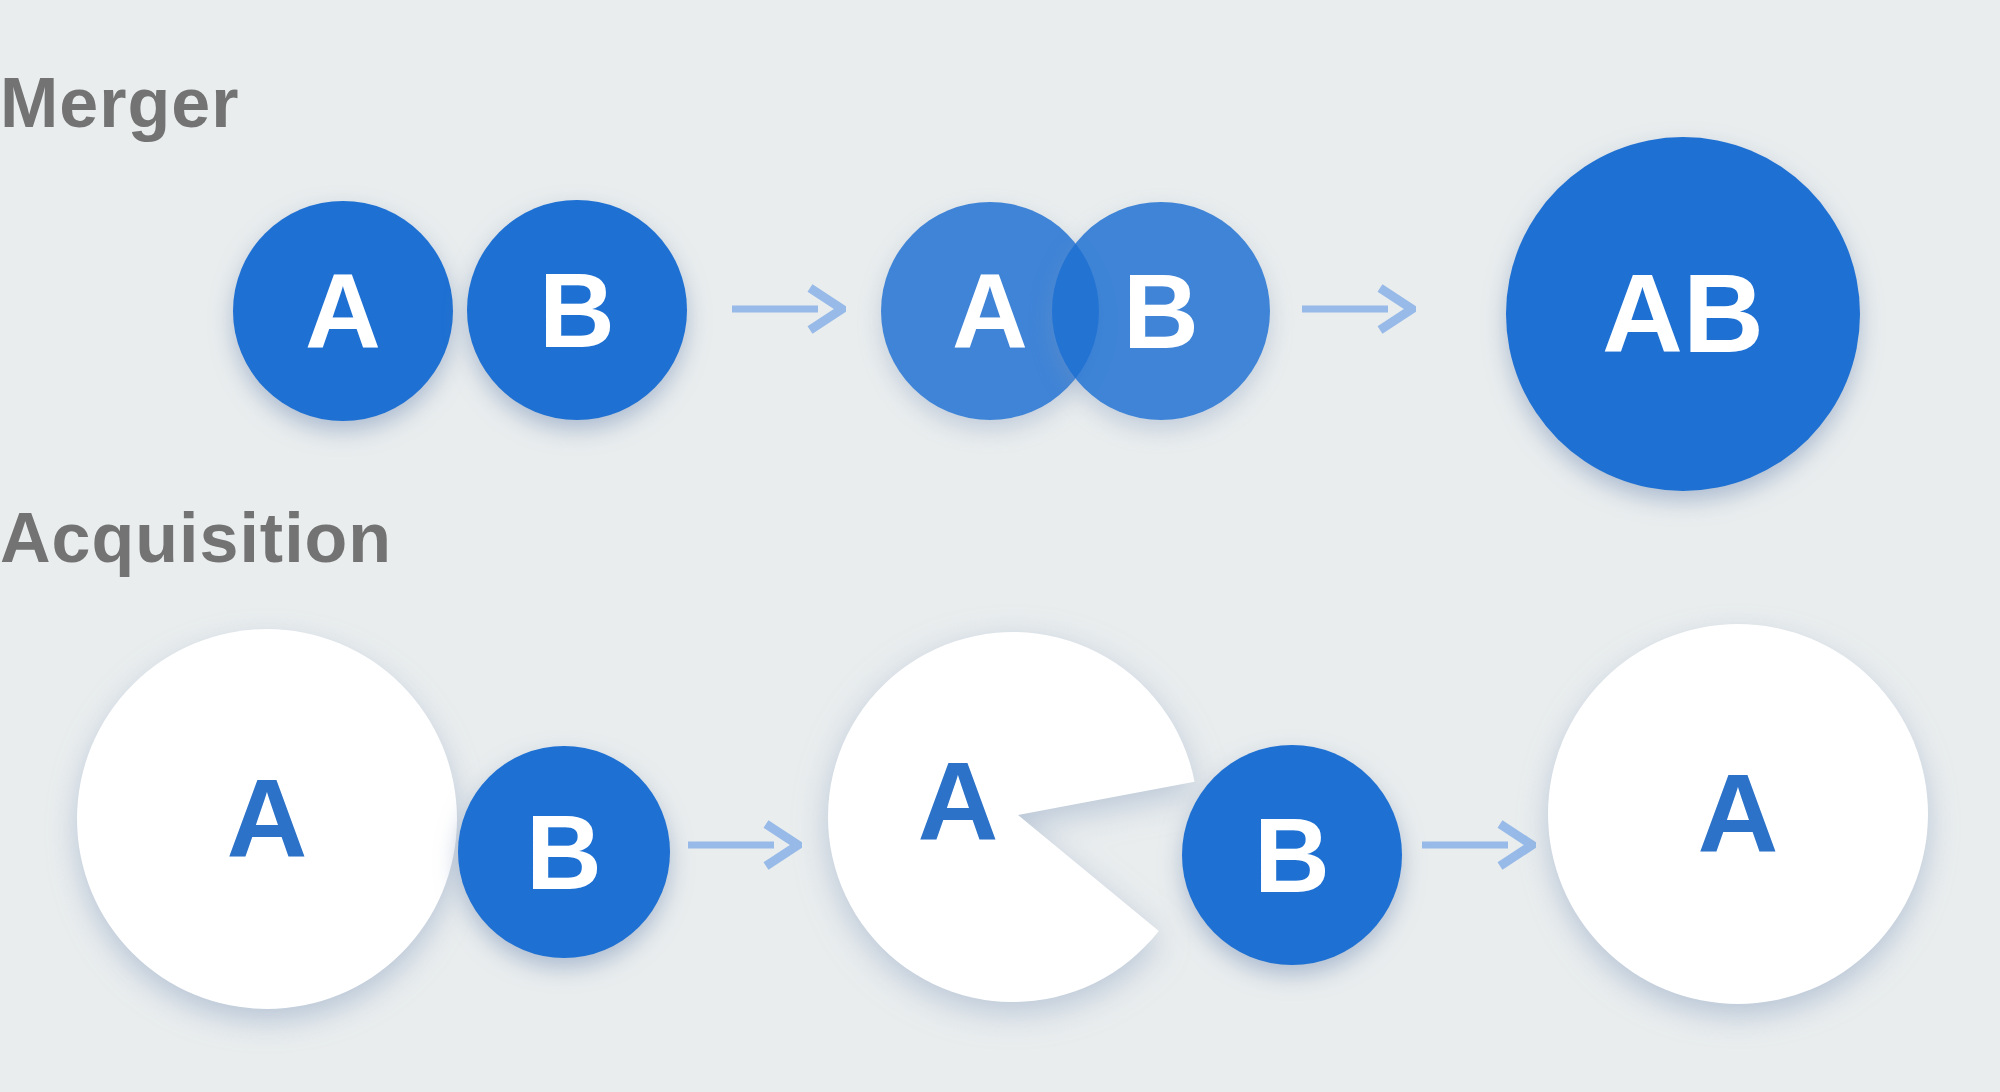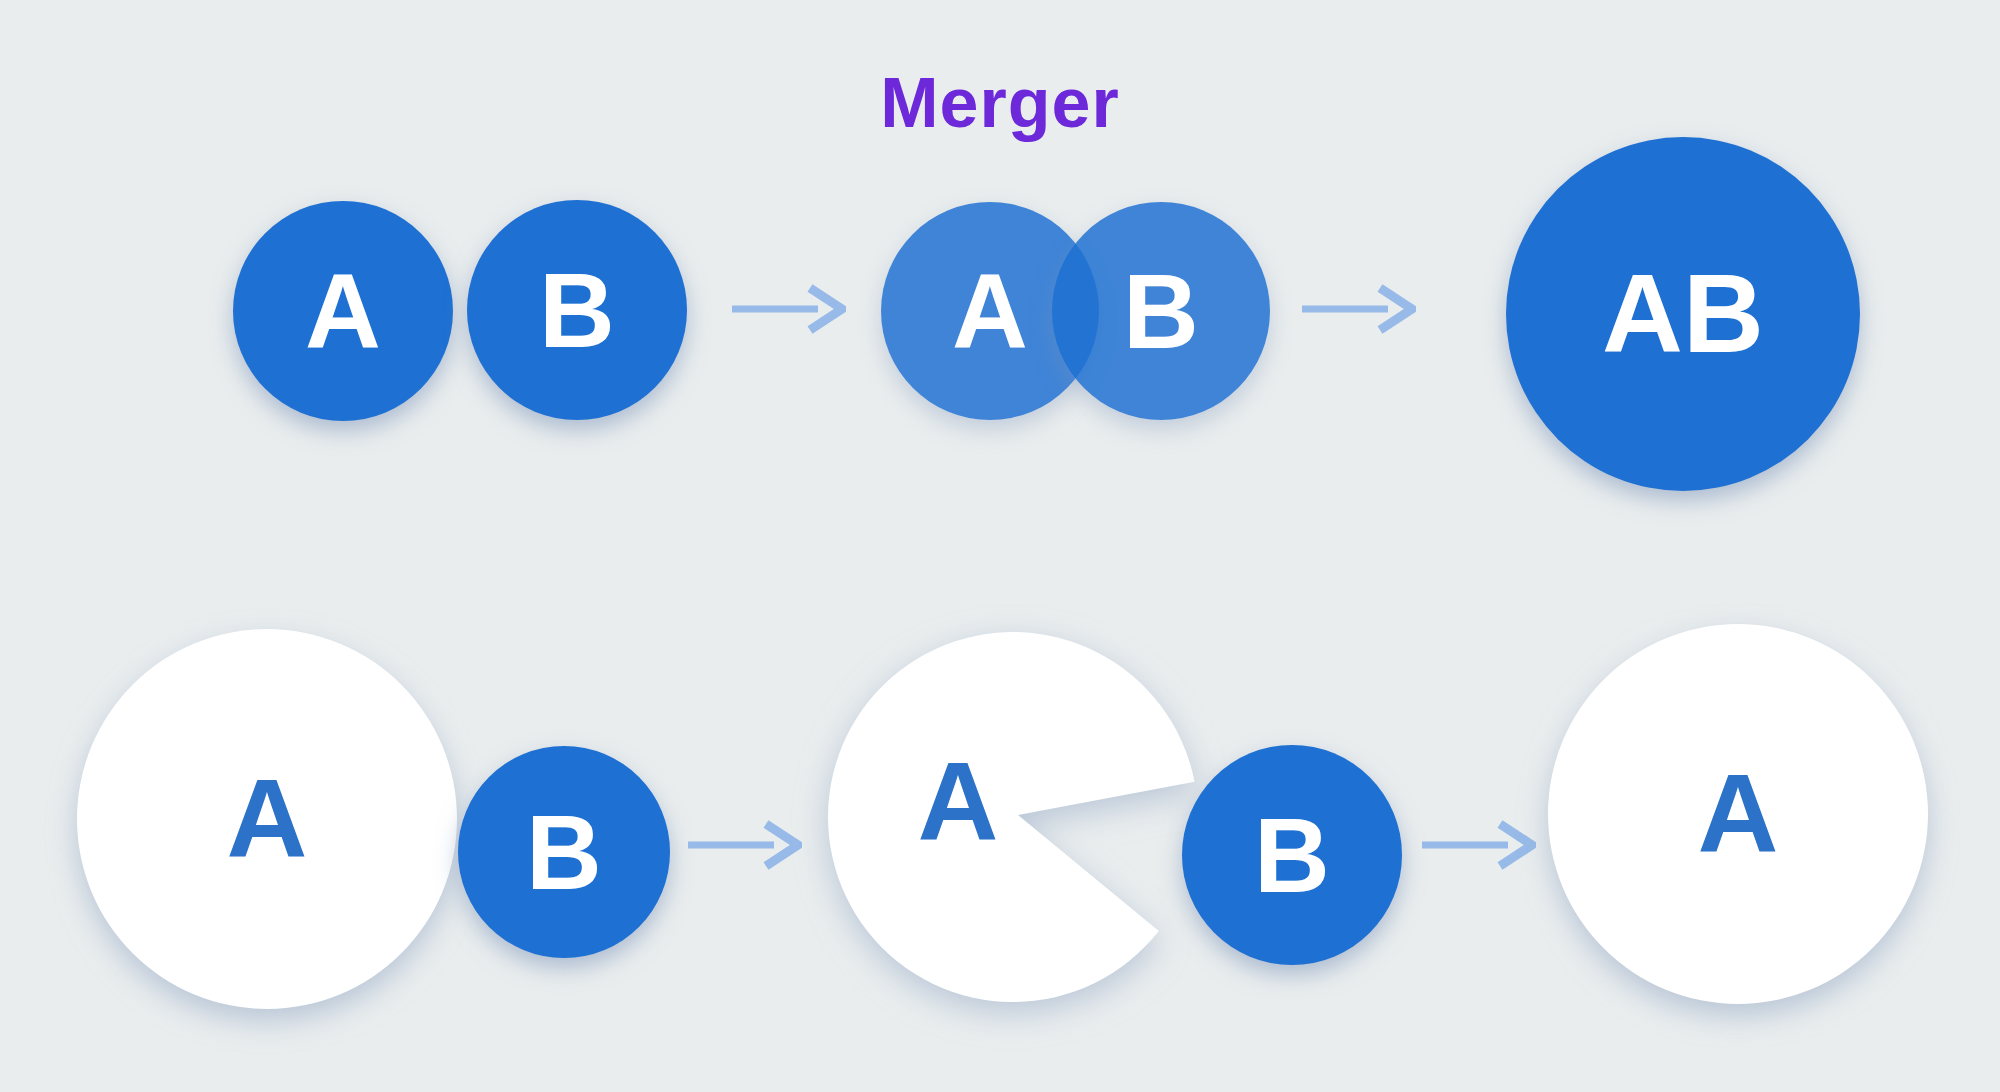--- a/index.html
+++ b/index.html
@@ -1,22 +1,22 @@
 <!DOCTYPE html>
 <html><head>
 <meta charset="utf-8">
 <style>
   html,body{margin:0;padding:0;background:#e9edee;}
   .canvas{
     position:relative;width:2000px;height:1092px;background:#e9edee;overflow:hidden;
     font-family:"Liberation Sans","DejaVu Sans",sans-serif;
   }
   .heading{
-    position:absolute;left:0;width:100%;text-align:center;
-    font-size:70px;line-height:70px;font-weight:bold;color:#6d28d9;
+    position:absolute;left:0;width:100%;
+    font-size:70px;line-height:70px;font-weight:bold;color:#737373;
     letter-spacing:1px;
   }
   .circle{
     position:absolute;border-radius:50%;
     display:flex;align-items:center;justify-content:center;
     font-weight:bold;line-height:1;
   }
   .blue{
     background:#1e70d2;color:#ffffff;
     box-shadow:0 10px 22px rgba(125,150,185,.55);
@@ -68,20 +68,21 @@
 
   <svg class="arrow" style="left:1300px;top:284px;" width="116" height="50" viewBox="0 0 116 50">
     <line x1="2" y1="25" x2="88" y2="25" stroke-width="7"></line>
     <polyline points="80,4 112,25 80,46" stroke-width="9"></polyline>
   </svg>
 
   <div class="circle blue fs-big" style="left:1506px;top:137px;width:354px;height:354px;">
     <span>AB</span>
   </div>
 
+  <div class="heading" style="top:503px;">Acquisition</div>
 
   <div class="circle white fs-big" style="left:77px;top:629px;width:380px;height:380px;">
     <span>A</span>
   </div>
   <div class="circle blue fs-small" style="left:458px;top:746px;width:212px;height:212px;">
     <span>B</span>
   </div>
 
   <svg class="arrow" style="left:686px;top:820px;" width="116" height="50" viewBox="0 0 116 50">
     <line x1="2" y1="25" x2="88" y2="25" stroke-width="7"></line>

